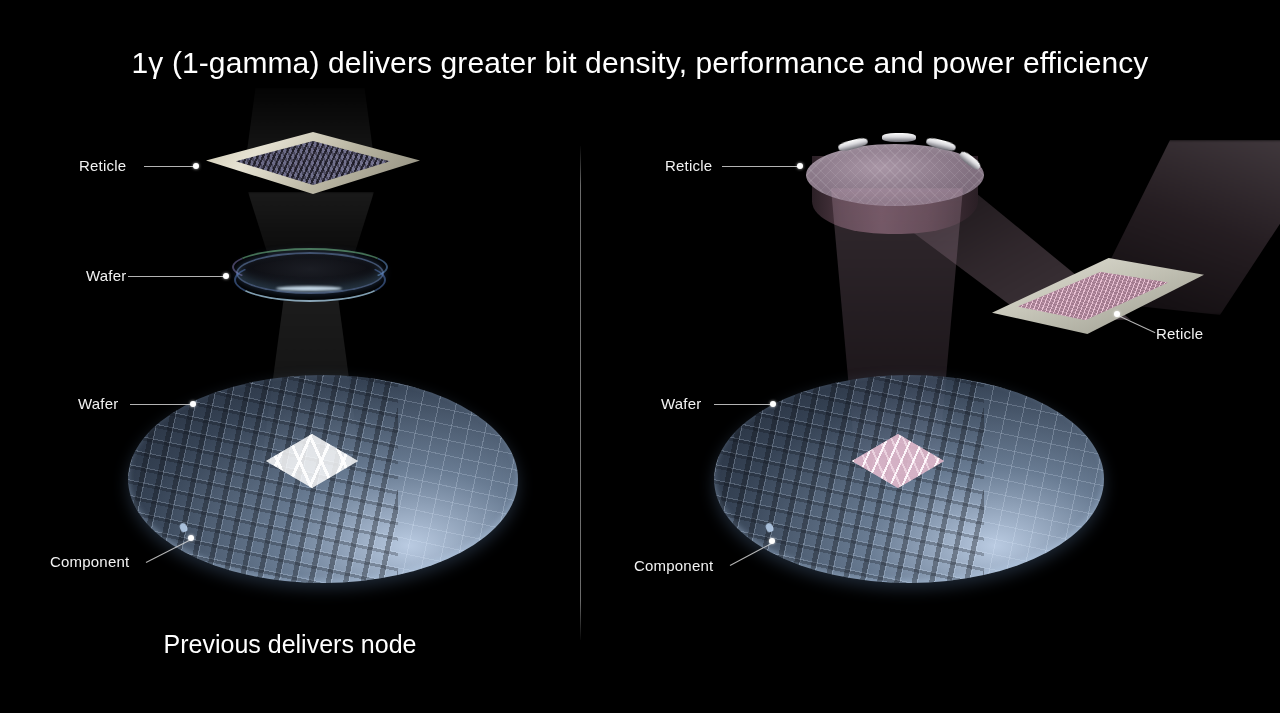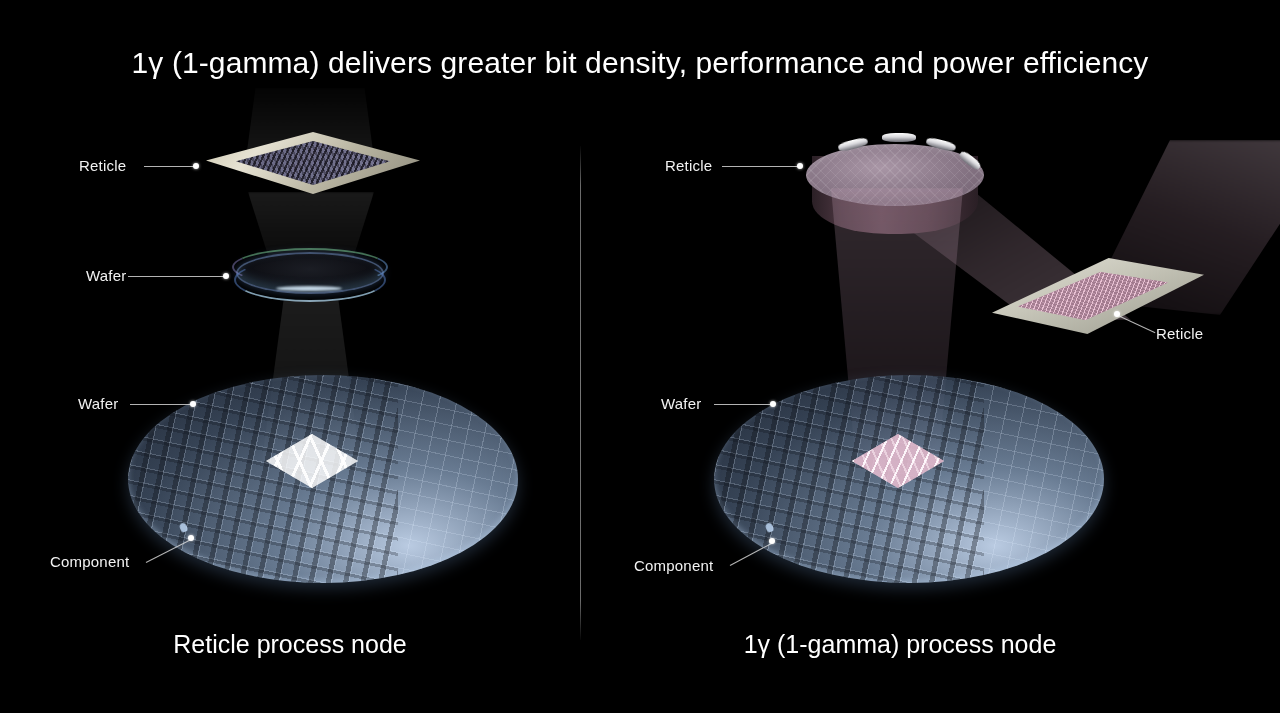--- a/index.html
+++ b/index.html
@@ -491,16 +491,15 @@
 
     <div class="callout" style="left:661px; top:395px;">Wafer</div>
     <div class="leader" style="left:714px; top:404px; width:58px;"></div>
     <div class="leader-dot" style="left:770px; top:401px;"></div>
 
     <div class="callout" style="left:634px; top:557px;">Component</div>
     <div class="leader-diag" style="left:730px; top:565px; width:47px; transform: rotate(-28deg);"></div>
     <div class="leader-dot" style="left:769px; top:538px;"></div>
   </div>
 
-  <div class="caption" id="caption-left">Reticle process node</div>
-  <div class="caption" id="caption-right">1γ (1-gamma) process node</div>
+  <div class="caption" id="caption-left">Previous delivers node</div>
 
 </div>
 
 </body></html>

